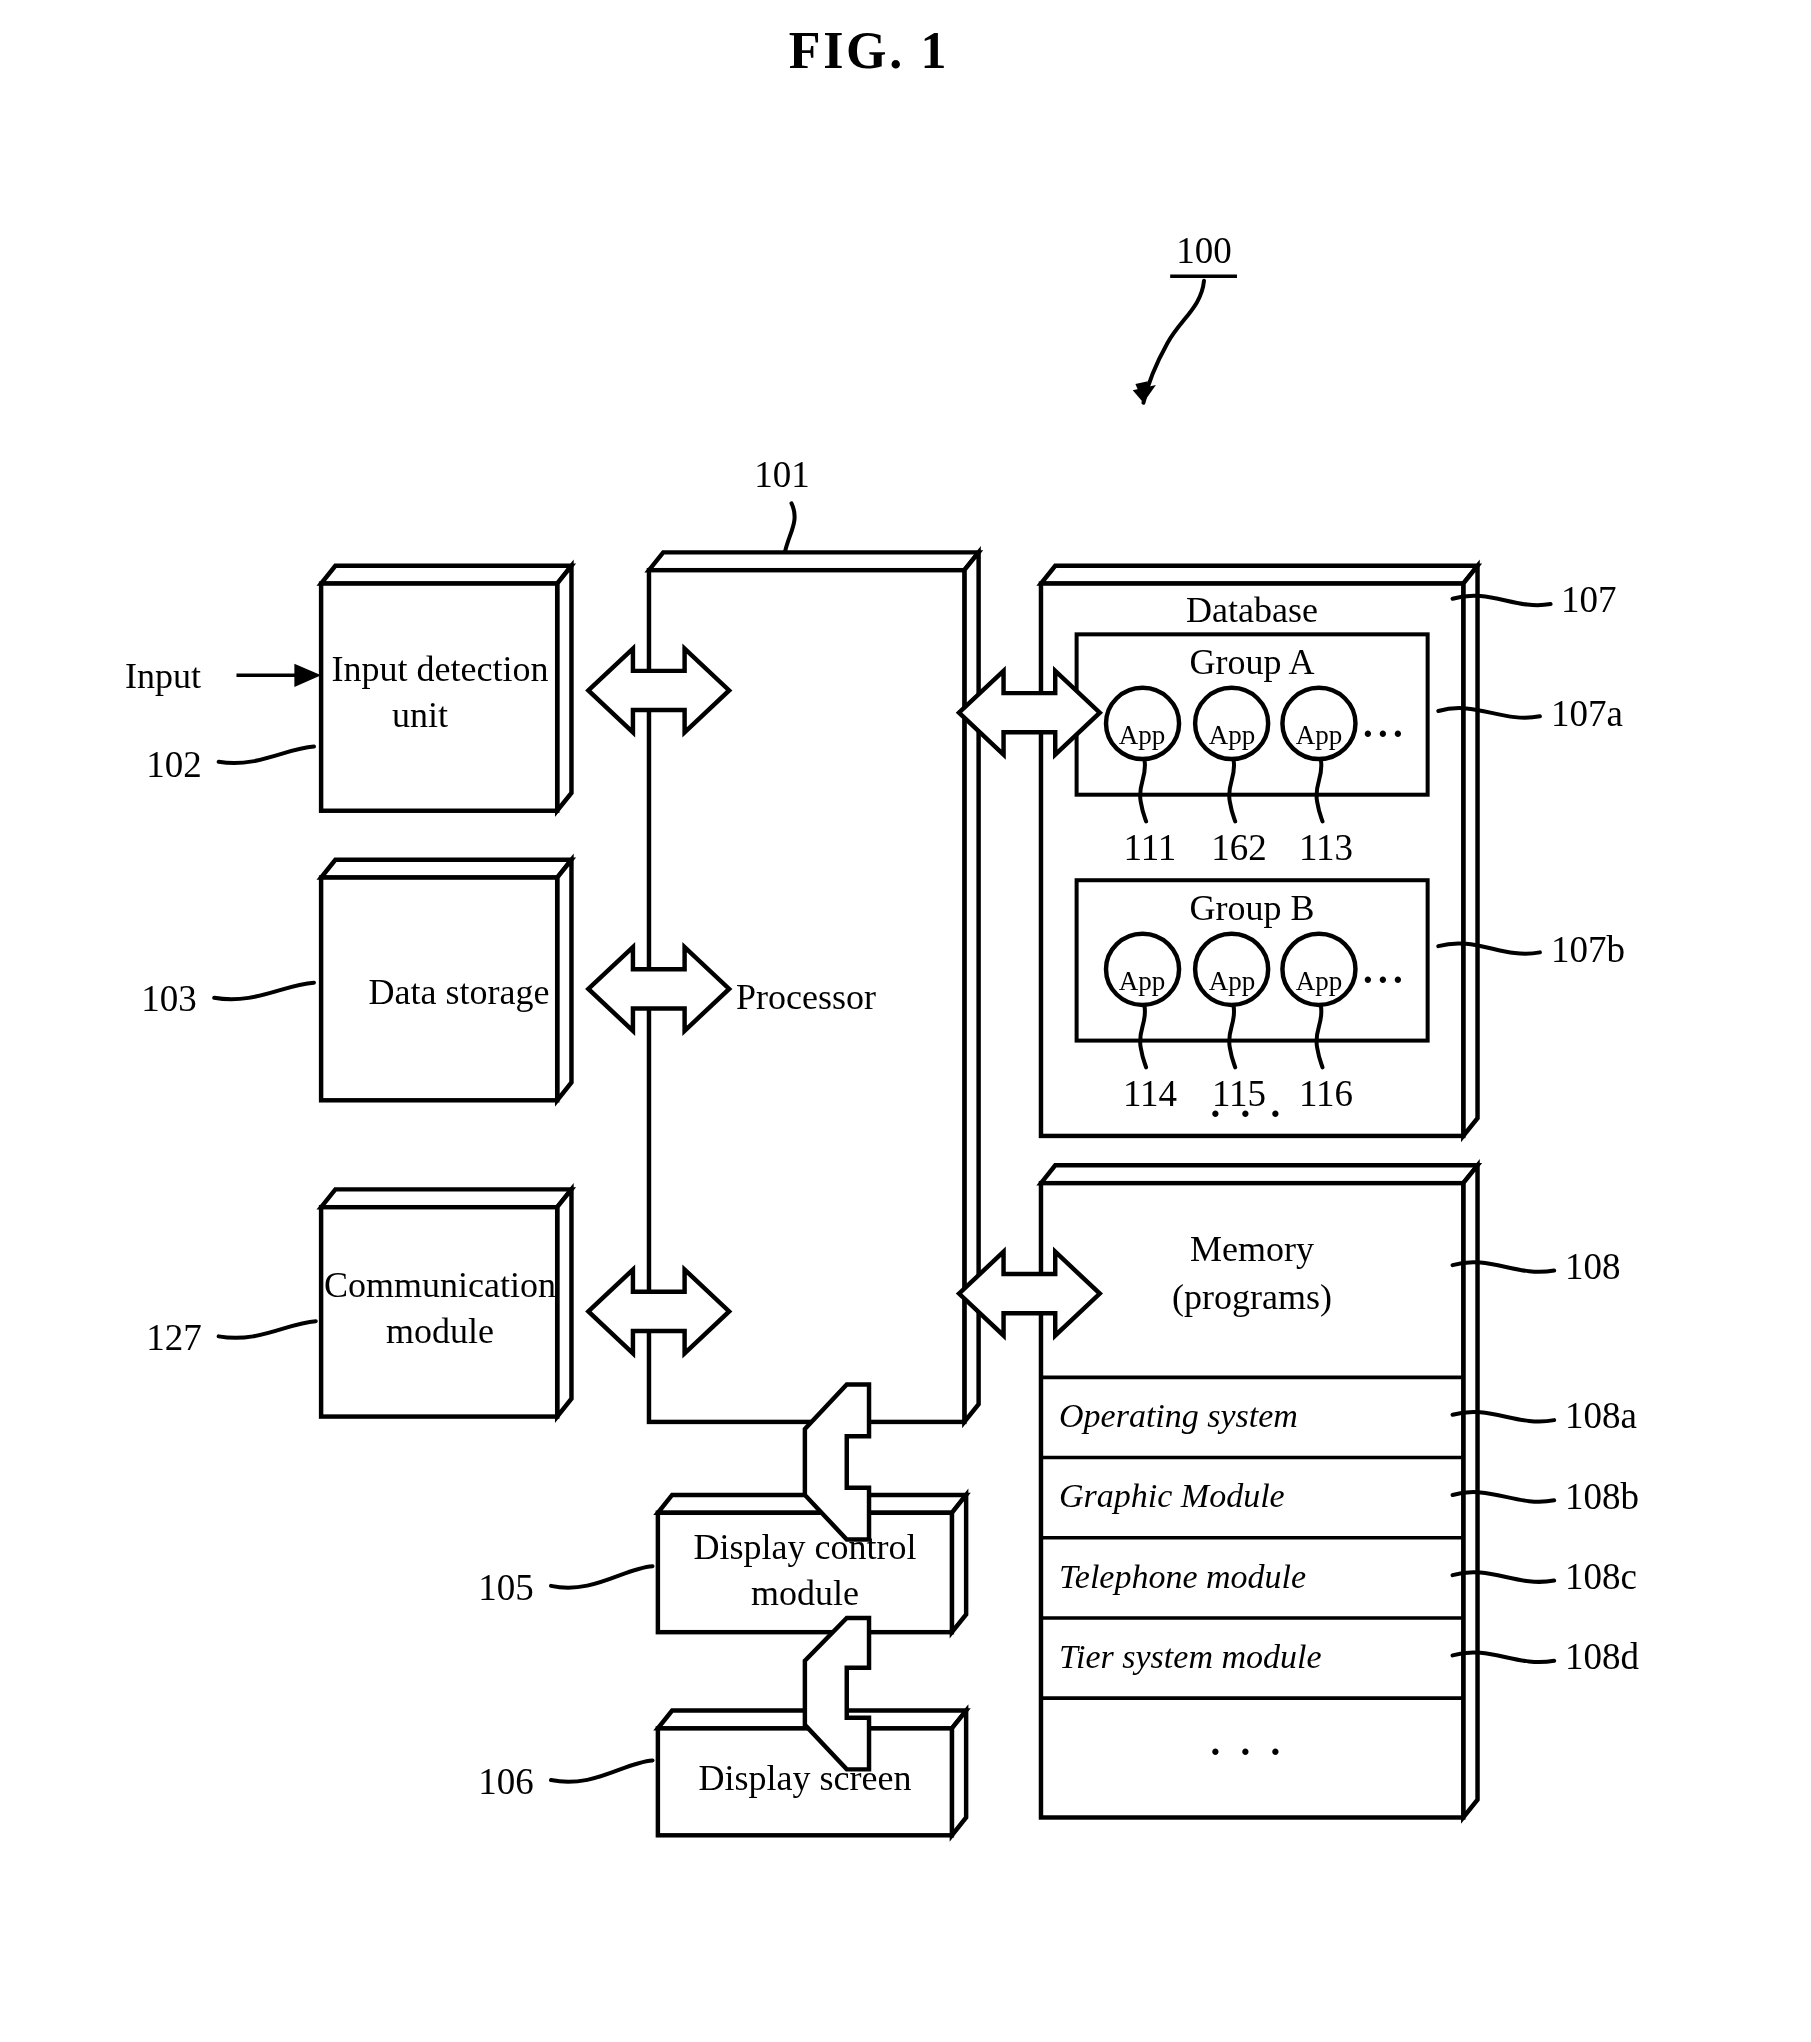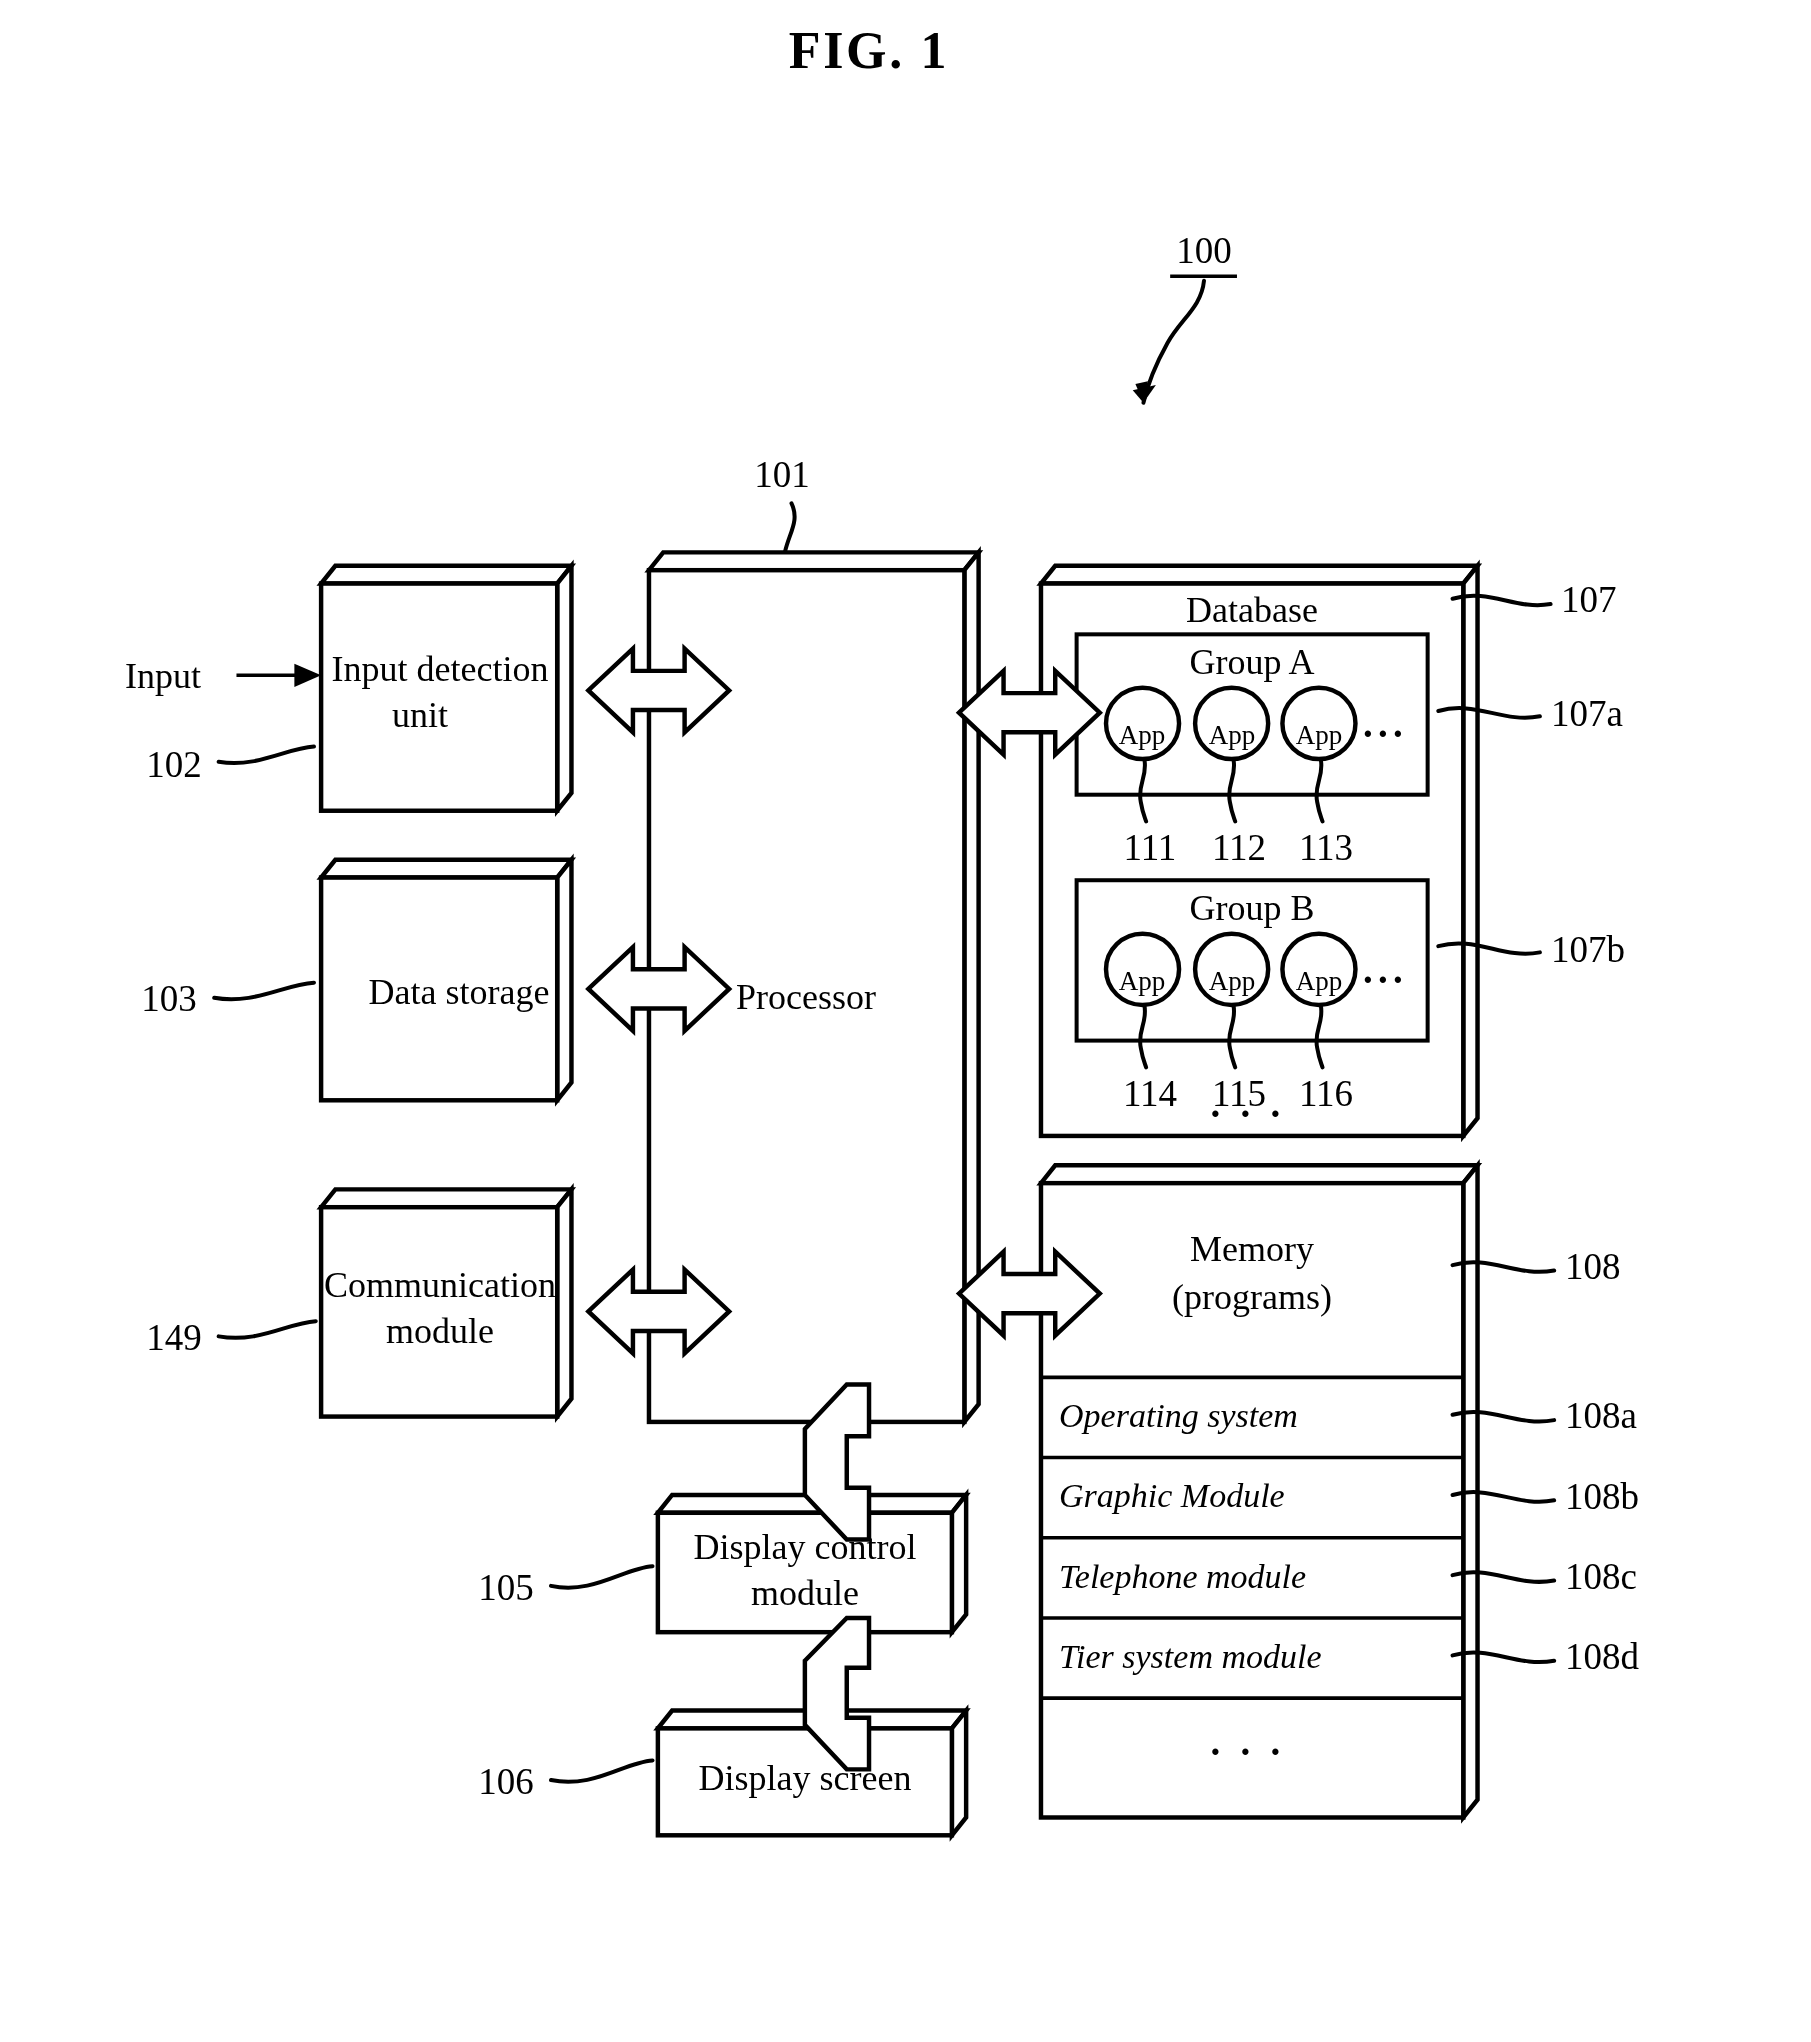--- a/index.html
+++ b/index.html
@@ -232,39 +232,39 @@
 
   <div class="txt boxlabel ctr" style="left:440px; top:648px;">Input detection</div>
   <div class="txt boxlabel ctr" style="left:420px; top:694px;">unit</div>
   <div class="txt reflabel ctr" style="left:174px; top:744px;">102</div>
 
   <div class="txt boxlabel ctr" style="left:440px; top:971px;margin-left:19px;">Data storage</div>
   <div class="txt reflabel ctr" style="left:169px; top:978px;">103</div>
 
   <div class="txt boxlabel ctr" style="left:440px; top:1264px;">Communication</div>
   <div class="txt boxlabel ctr" style="left:440px; top:1310px;">module</div>
-  <div class="txt reflabel ctr" style="left:174px; top:1317px;">149</div>
+  <div class="txt reflabel ctr" style="left:174px; top:1317px;">127</div>
 
   <div class="txt boxlabel ctr" style="left:805px; top:1526px;">Display control</div>
   <div class="txt boxlabel ctr" style="left:805px; top:1572px;">module</div>
   <div class="txt reflabel ctr" style="left:506px; top:1567px;">105</div>
 
   <div class="txt boxlabel ctr" style="left:805px; top:1757px;">Display screen</div>
   <div class="txt reflabel ctr" style="left:506px; top:1761px;">106</div>
 
   <div class="txt dbtitle ctr" style="left:1252px; top:590px;">Database</div>
   <div class="txt reflabel" style="left:1561px; top:579px;">107</div>
 
   <div class="txt grouplabel ctr" style="left:1252px; top:642px;text-align:center;">Group A</div>
   <div class="txt applabel ctr" style="left:1142px; top:709px;">App</div>
   <div class="txt applabel ctr" style="left:1232px; top:709px;">App</div>
   <div class="txt applabel ctr" style="left:1319px; top:709px;">App</div>
   <div class="txt dots3" style="left:1363px; top:702px;">...</div>
   <div class="txt reflabel ctr" style="left:1150px; top:827px;">111</div>
-  <div class="txt reflabel ctr" style="left:1239px; top:827px;">112</div>
+  <div class="txt reflabel ctr" style="left:1239px; top:827px;">162</div>
   <div class="txt reflabel ctr" style="left:1326px; top:827px;">113</div>
   <div class="txt reflabel" style="left:1551px; top:693px;">107a</div>
 
   <div class="txt grouplabel ctr" style="left:1252px; top:888px;">Group B</div>
   <div class="txt applabel ctr" style="left:1142px; top:955px;">App</div>
   <div class="txt applabel ctr" style="left:1232px; top:955px;">App</div>
   <div class="txt applabel ctr" style="left:1319px; top:955px;">App</div>
   <div class="txt dots3" style="left:1363px; top:948px;">...</div>
   <div class="txt reflabel ctr" style="left:1150px; top:1073px;">114</div>
   <div class="txt reflabel ctr" style="left:1239px; top:1073px;">115</div>

